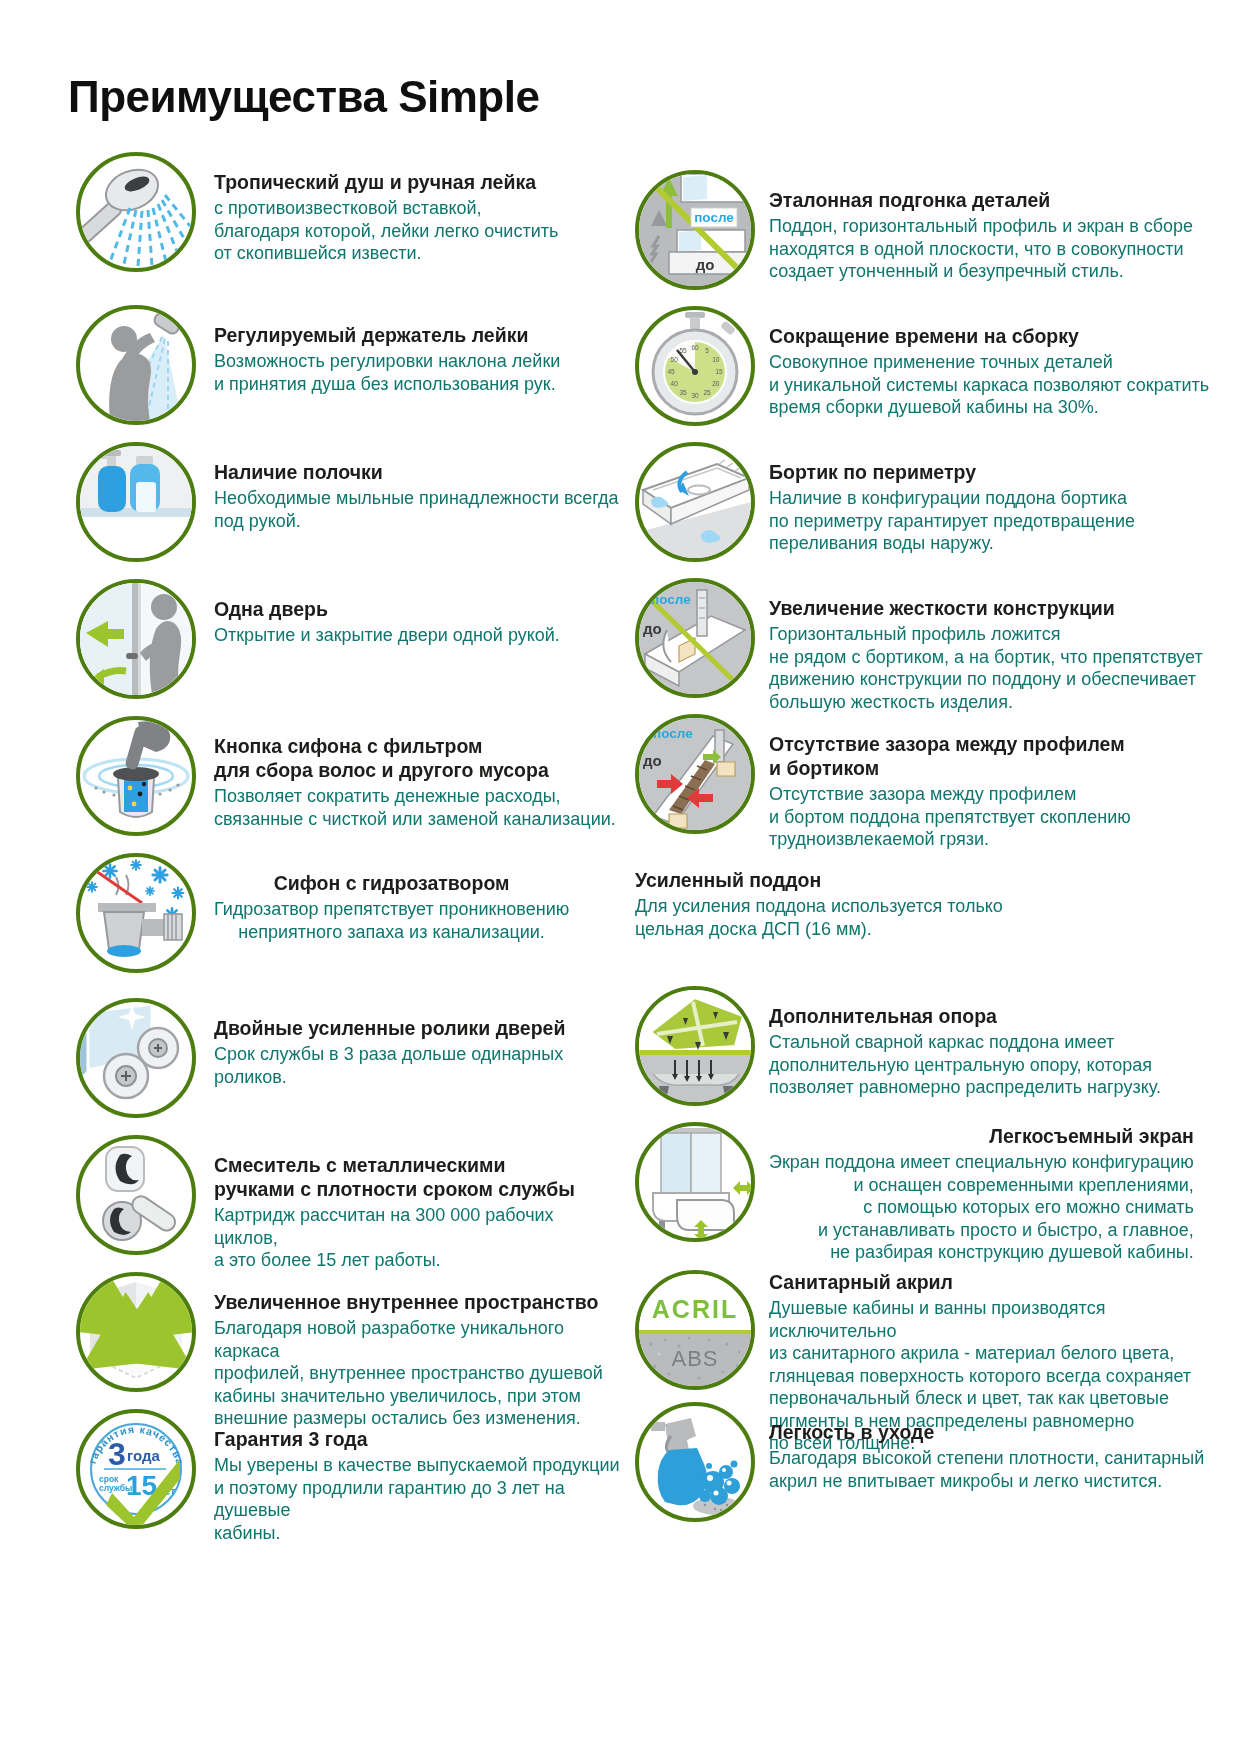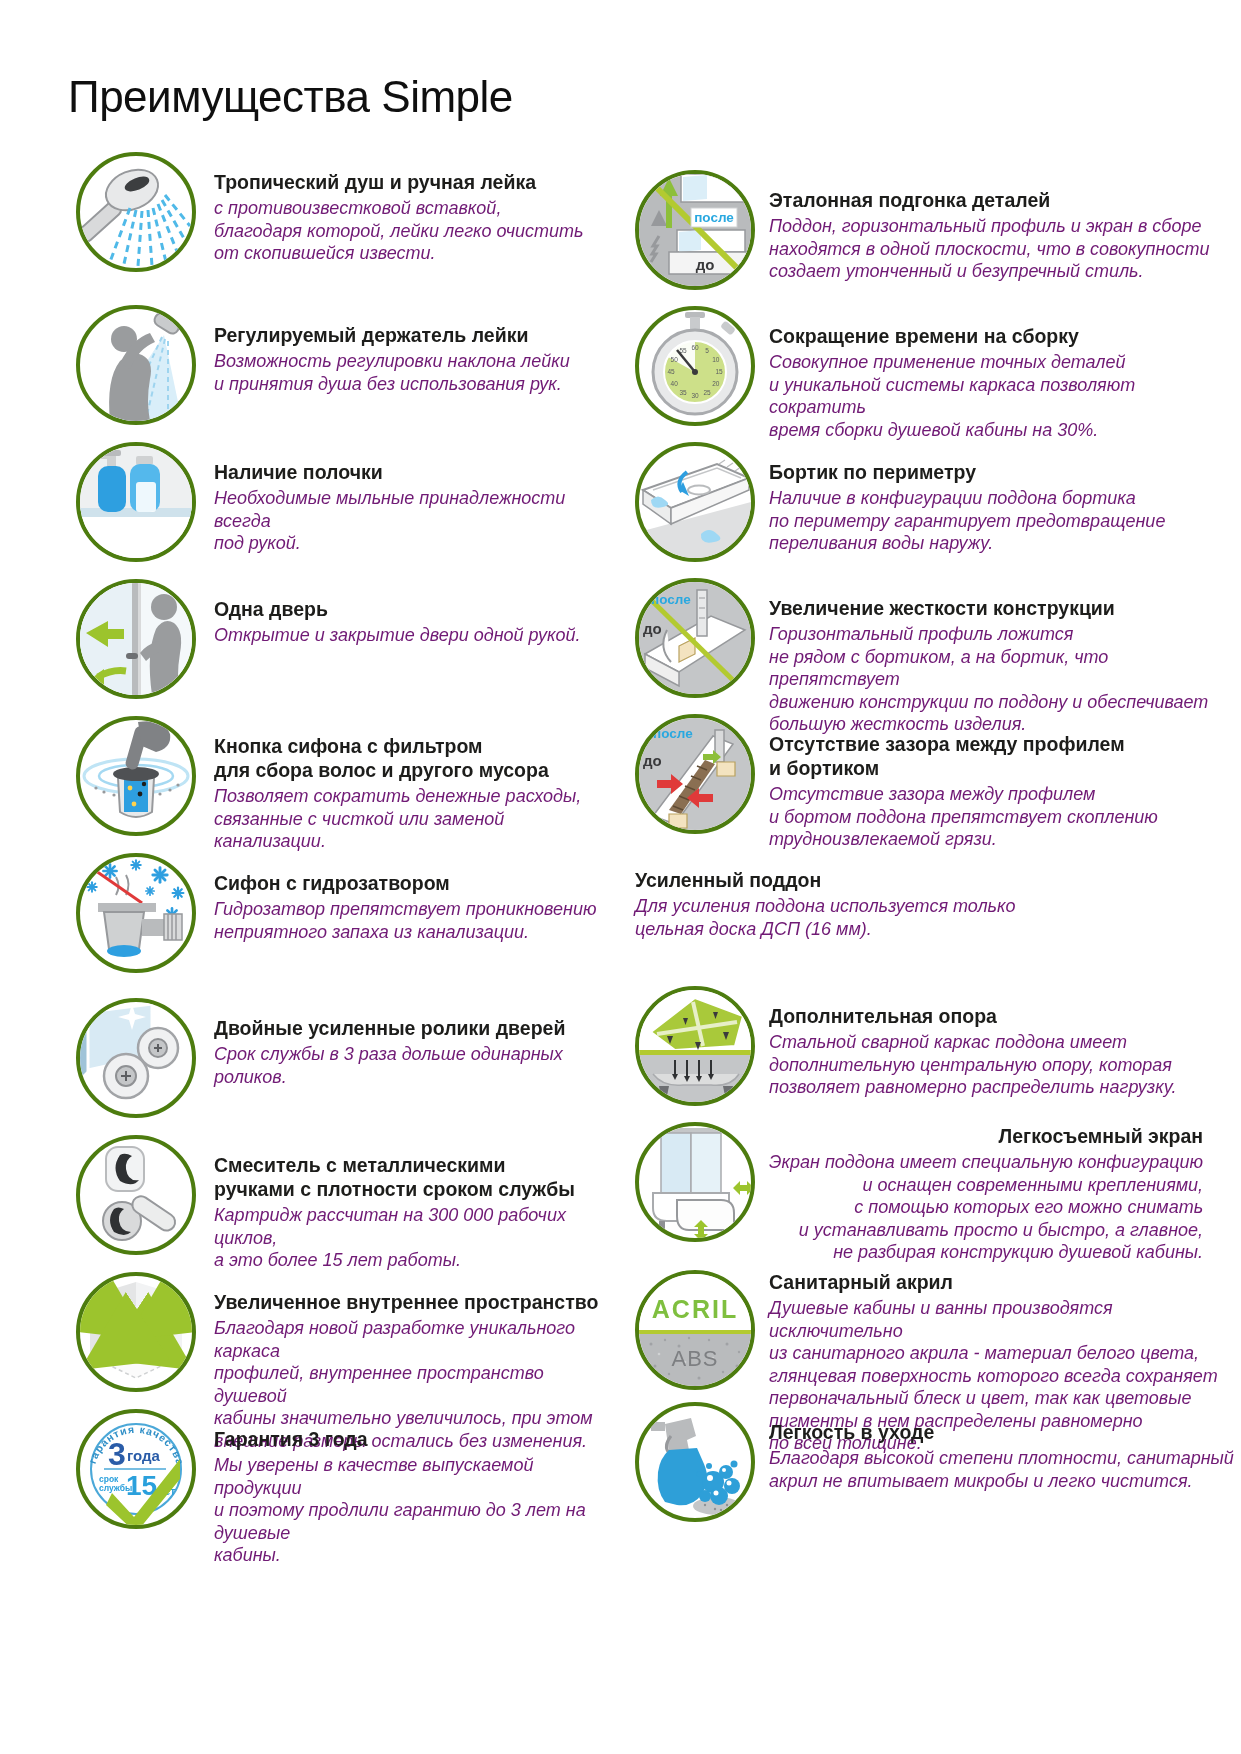--- a/index.html
+++ b/index.html
@@ -1,37 +1,37 @@
 <!DOCTYPE html>
 <html><head>
 <meta charset="utf-8">
 <style>
   html,body{margin:0;padding:0;background:#fff;}
   .page{position:relative;width:1241px;height:1754px;background:#fff;overflow:hidden;
         font-family:"Liberation Sans",sans-serif;}
-  .page-title{position:absolute;left:68px;top:72px;margin:0;font-size:44px;font-weight:normal;
+  .page-title{position:absolute;left:68px;top:72px;margin:0;font-size:44px;font-weight:bold;
         color:#0f0f0f;letter-spacing:-0.5px;font-family:"Liberation Sans",sans-serif;}
   .col{position:absolute;}
   .col-left{left:76px;top:152px;width:545px;}
   .col-right{left:635px;top:170px;width:600px;}
   .row{display:flex;align-items:flex-start;}
   .col-left .row{gap:18px;height:137px;}
   .col-left .row:nth-child(1){height:153px;}
-  .col-left .row:nth-child(6){height:145px;}
+  .col-left .row:nth-child(6){height:145px;text-align:center;}
   .col-right .row{gap:14px;height:136px;}
   .col-right .row:nth-child(8){height:148px;}
   .col-right .row:nth-child(9){height:132px;}
   .icn{flex:none;width:120px;height:120px;border-radius:50%;border:4px solid #4d7c0f;
        overflow:hidden;background:#fff;box-sizing:border-box;}
   .icn svg{display:block;width:112px;height:112px;}
   .txt{padding-top:18px;min-width:0;}
   .col-right .row:nth-child(8) .txt{padding-top:2px;text-align:right;}
   .col-right .row:nth-child(9) .txt{padding-top:0;}
   .t{font-size:19.5px;line-height:24px;font-weight:bold;color:#1d1d1b;white-space:pre-line;}
-  .d{font-size:18px;line-height:22.5px;color:#701a75;white-space:pre-line;margin-top:3px;font-style:italic;}
+  .d{font-size:18px;line-height:22.5px;color:#0f766e;white-space:pre-line;margin-top:3px;}
   text{font-family:"Liberation Sans",sans-serif;}
 </style>
 </head>
 <body>
 
 <div class="page">
   <h1 class="page-title">Преимущества Simple</h1>
 
   <div class="col col-left">
 

